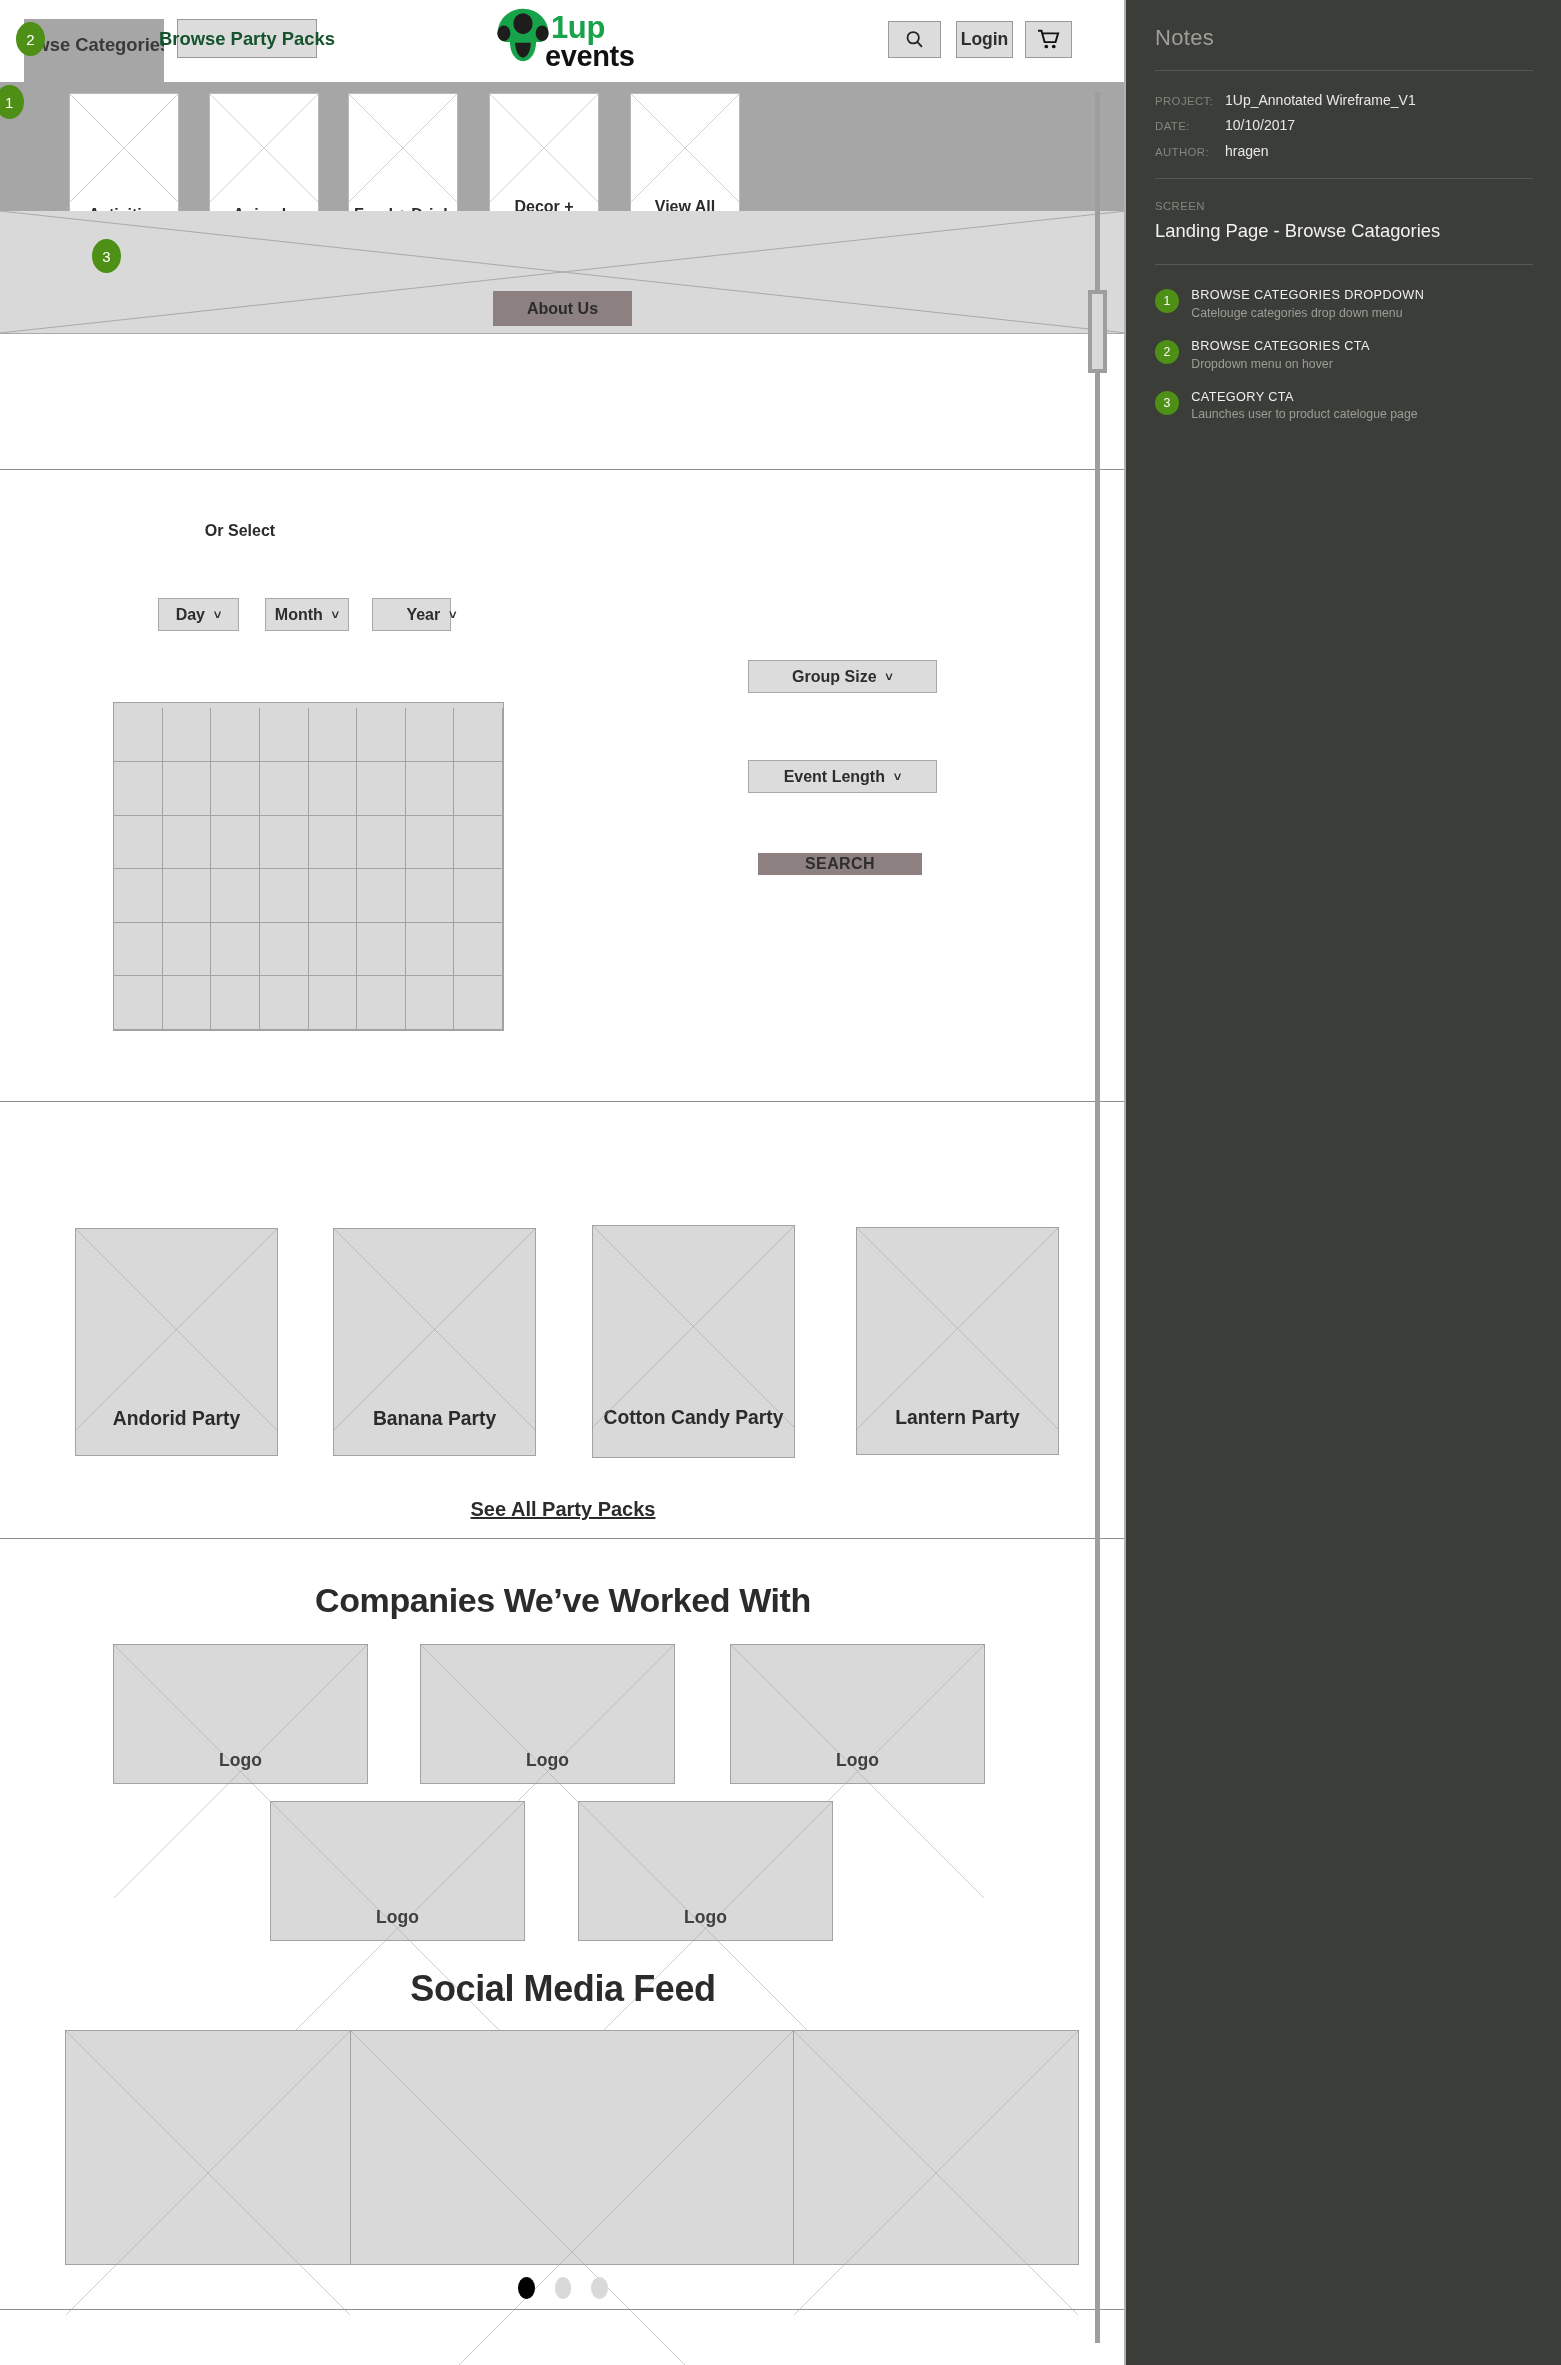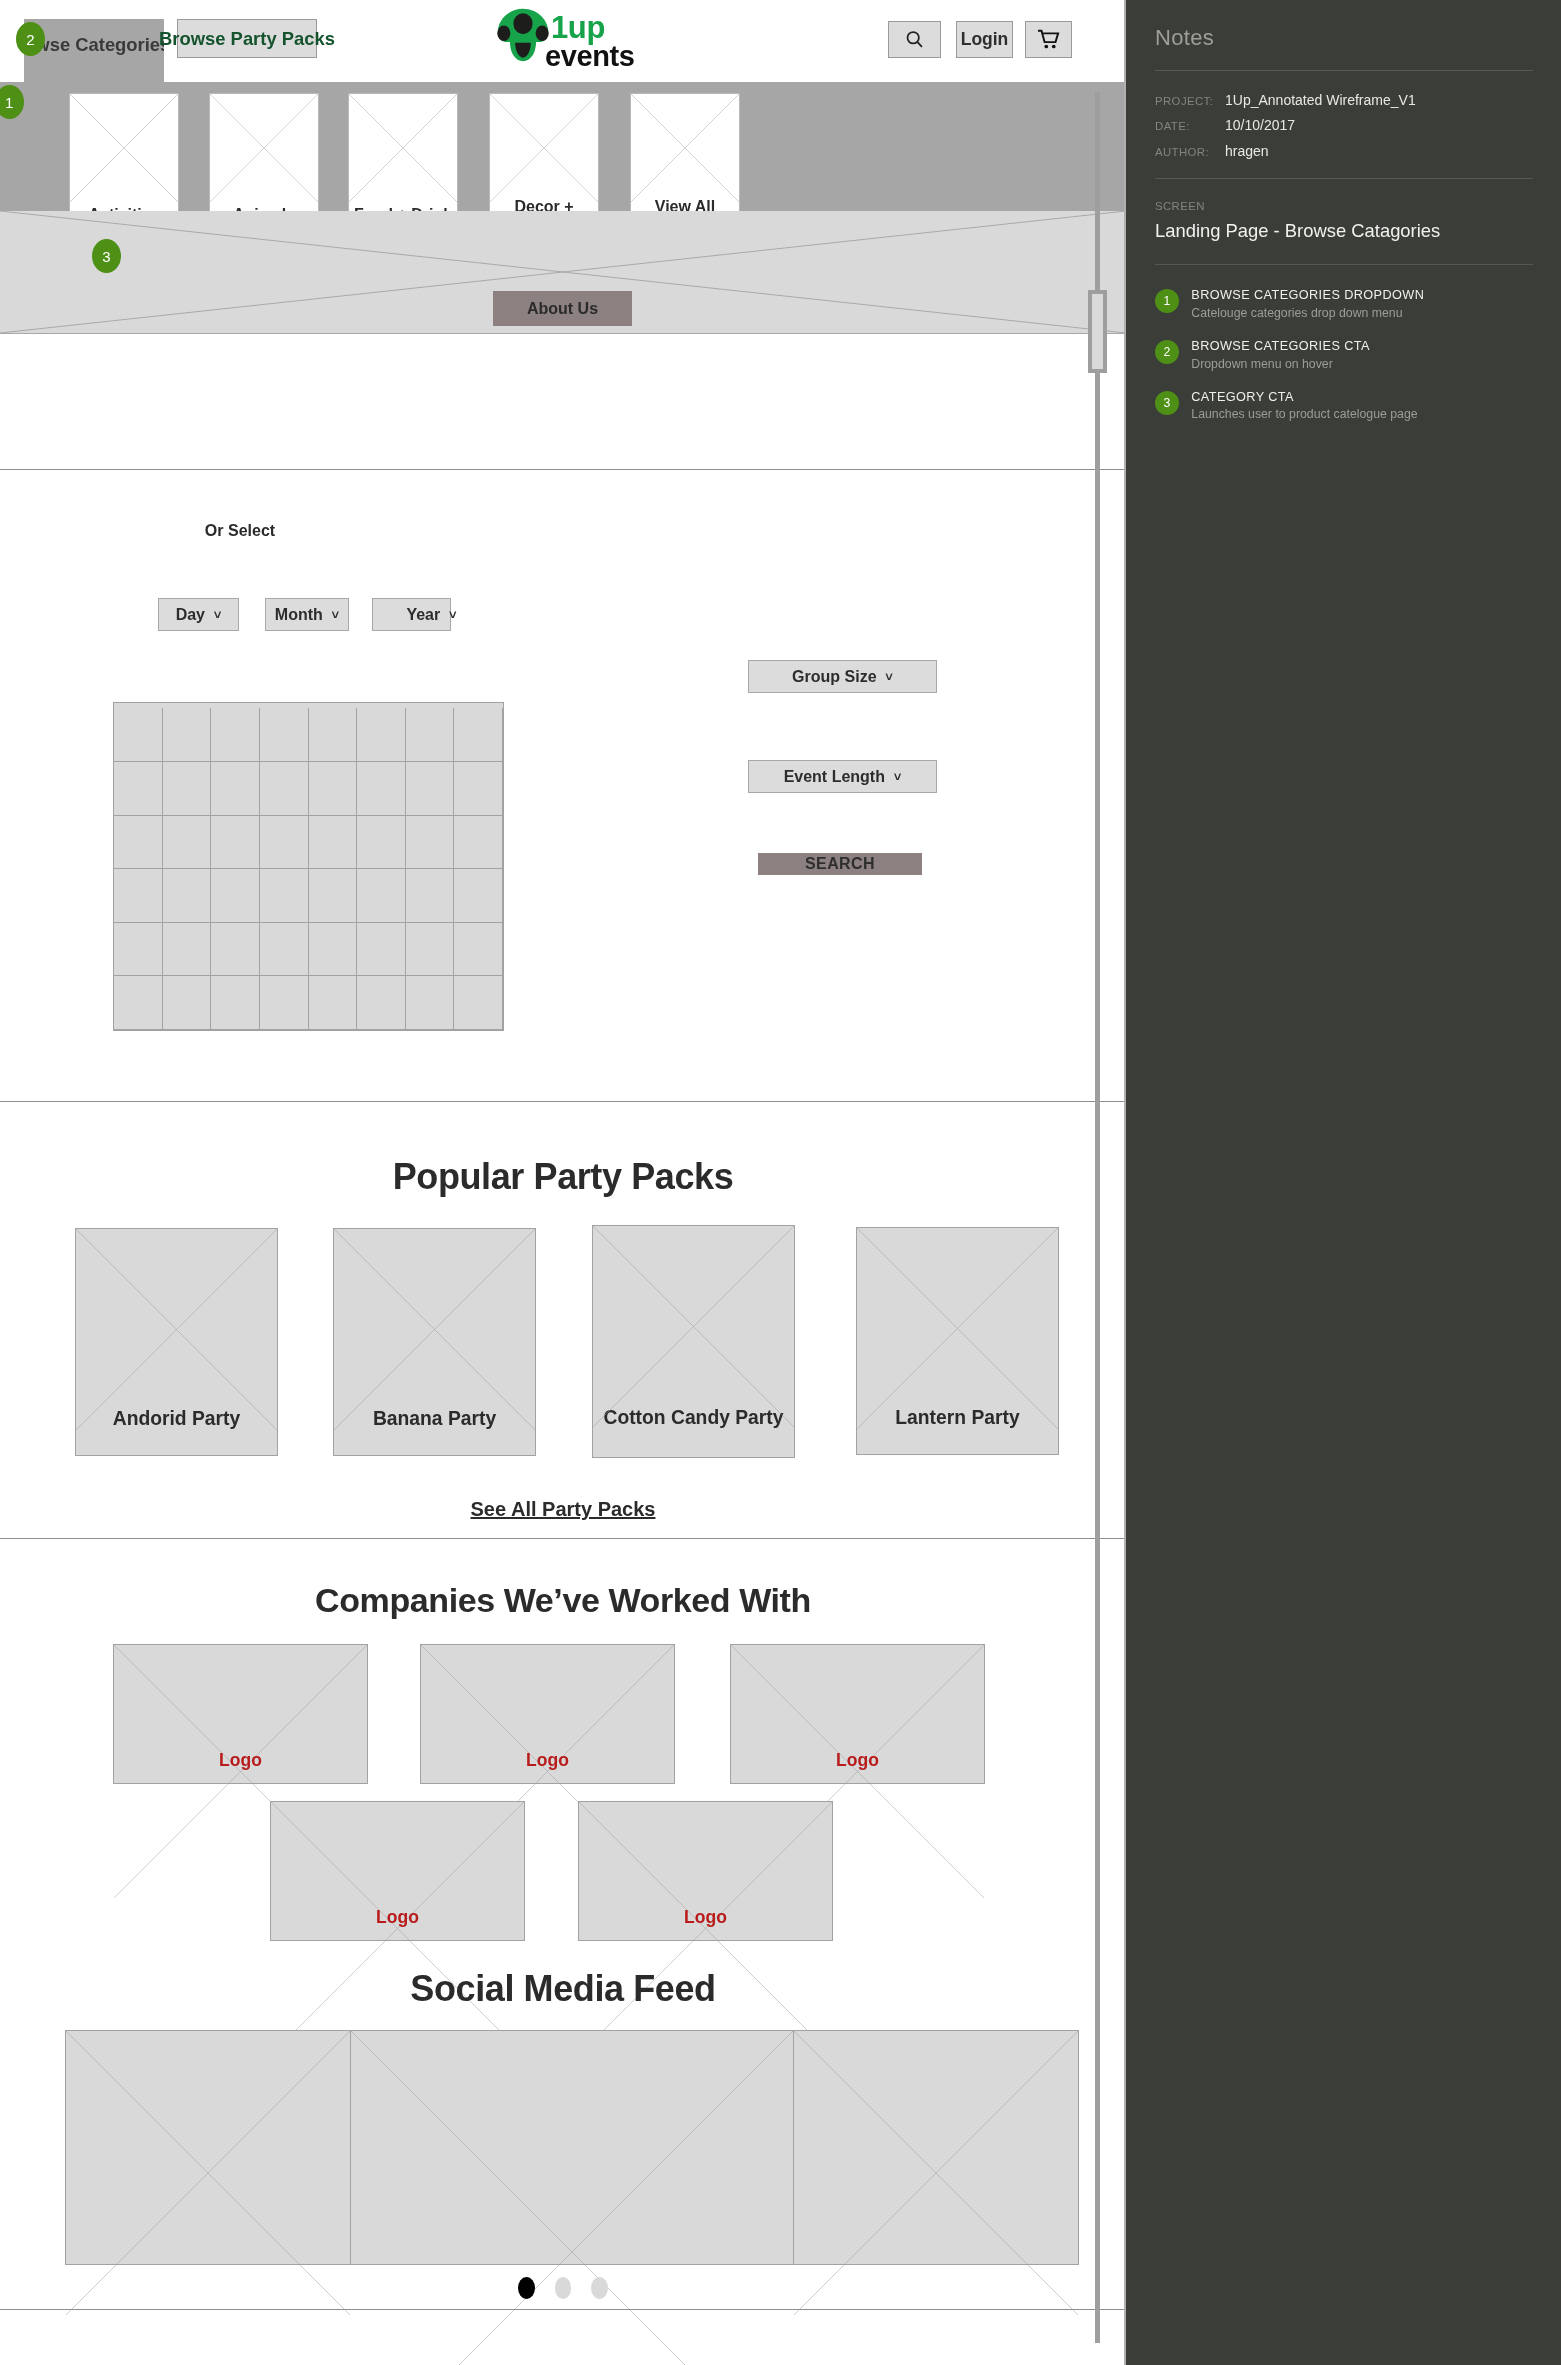--- a/index.html
+++ b/index.html
@@ -172,21 +172,21 @@
   
   .logo-box {
     position: absolute;
     width: 255px; height: 140px;
     background: #d9d9d9; border: 0.9px solid #a2a2a2;
     display: flex; align-items: flex-end; justify-content: center;
     padding-bottom: 12.3px;
   }
   .logo-box span {
     position: relative; z-index: 2;
-    font-size: 17.5px; font-weight: bold; color: #b91c1c;
+    font-size: 17.5px; font-weight: bold; color: #404040;
   }
 
   
   .feed {
     position: absolute; left: 65px; top: 2030px;
     width: 1014px; height: 235px;
     background: #d9d9d9; border: 0.9px solid #a2a2a2;
     display: flex;
   }
   .feed-cell { position: relative; height: 100%; border-right: 0.9px solid #a2a2a2; }
@@ -451,21 +451,20 @@
       <span>Event Length</span>
       <span class="caret">˅</span>
     </div>
 
     <div class="search-cta">
       <span>SEARCH</span>
     </div>
 
     <div class="divider" style="top:1101px"></div>
 
-    <div class="sec-title" style="top:1156px">Popular Party Packs</div>
 
     <div class="pack" style="left:75px">
       <div class="pack-thumb">
         <svg class="xbox" viewBox="0 0 100 100" preserveAspectRatio="none">
           <line x1="0" y1="0" x2="100" y2="100" stroke="#9d9d9d" stroke-width="0.5" vector-effect="non-scaling-stroke"></line>
           <line x1="100" y1="0" x2="0" y2="100" stroke="#9d9d9d" stroke-width="0.5" vector-effect="non-scaling-stroke"></line>
         </svg>
       </div>
       <div class="pack-label">Andorid Party</div>
     </div>

